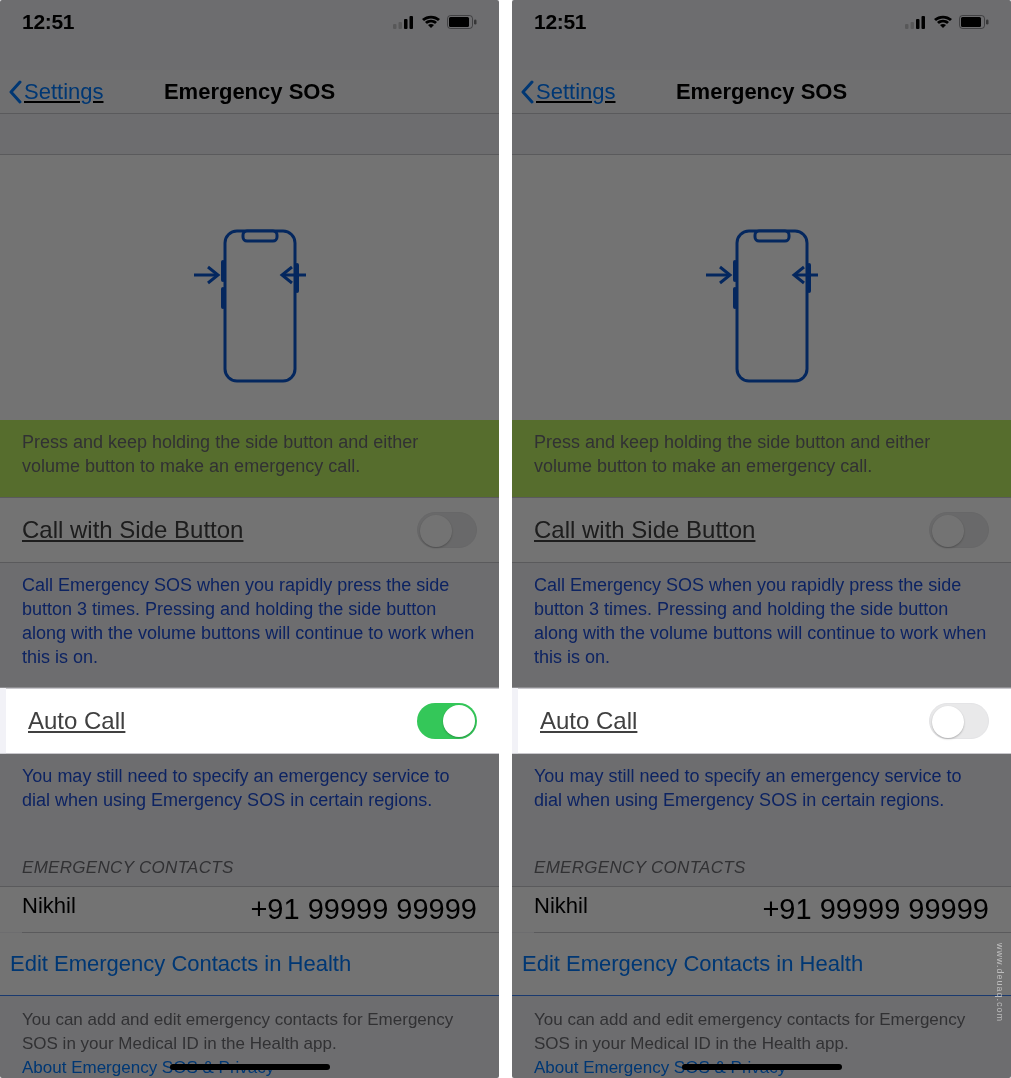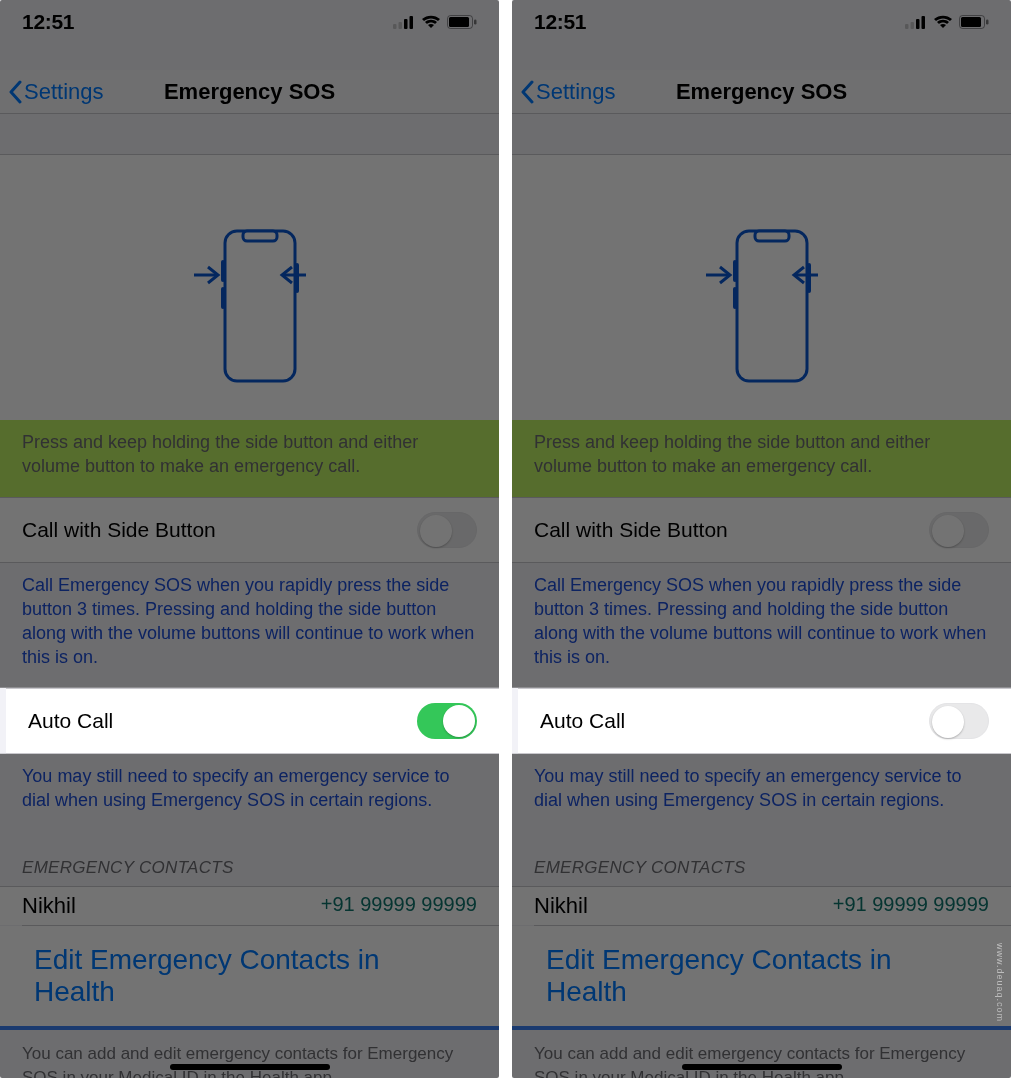--- a/index.html
+++ b/index.html
@@ -4,41 +4,41 @@
   <style>
     * { box-sizing: border-box; margin: 0; padding: 0; }
     html, body { width: 1011px; height: 1078px; font-family: -apple-system, "Helvetica Neue", Helvetica, Arial, sans-serif; background: #fff; }
     .stage { position: relative; width: 1011px; height: 1078px; background: #fff; display: flex; }
     .dim { position: absolute; inset: 0; background: rgba(0,0,0,0.55); pointer-events: none; }
     .col { width: 499px; height: 1078px; position: relative; background: #f2f2f7; overflow: hidden; border-radius: 2px; }
     .col + .col { margin-left: 13px; }
     .status-bar { height: 44px; padding: 0 22px; display: flex; align-items: center; justify-content: space-between; background: #f2f2f7; }
     .status-time { font-weight: 600; font-size: 21px; color: #000; letter-spacing: -0.3px; }
     .status-icons { display: flex; align-items: center; gap: 6px; }
-    .nav-bar { height: 44px; display: flex; align-items: center; background: #f7f7f9; border-bottom: 1px solid #c8c7cc; padding: 0 10px 0 8px; position: relative; margin-top: 26px; }
+    .nav-bar { height: 44px; display: flex; align-items: center; background: #f7f7f9; border-bottom: 1px solid #c8c7cc; padding: 0 10px 0 8px; position: relative; margin-top: 26px; text-decoration: underline; }
     .back { display: flex; align-items: center; color: #007aff; font-size: 22px; gap: 2px; }
     .nav-title { position: absolute; left: 0; right: 0; text-align: center; font-size: 22px; font-weight: 600; color: #000; pointer-events: none; }
     .illus-wrap { background: #fff; padding-top: 70px; padding-bottom: 30px; display: flex; justify-content: center; margin-top: 40px; border-top: 1px solid #c8c7cc; }
     .footer-text { padding: 10px 22px 18px; font-size: 18px; color: #6d6d72; line-height: 1.35; background: #bef264; border-bottom: 0; }
     .group-footer { padding: 10px 22px 18px; font-size: 18px; color: #1d4ed8; line-height: 1.35; }
     .cell { background: #fff; border-top: 1px solid #c8c7cc; border-bottom: 1px solid #c8c7cc; padding: 14px 22px; display: flex; align-items: center; justify-content: space-between; }
-    .cell-label { font-size: 21px; color: #000000; }
-    .cell-value { font-size: 20px; color: #0f766e; }
+    .cell-label { font-size: 24px; color: #404040; text-decoration: underline; }
+    .cell-value { font-size: 29px; color: #000000; }
     .toggle { width: 60px; height: 36px; border-radius: 18px; position: relative; }
     .toggle.off { background: #e9e9ea; border: 1px solid #e4e4e6; }
     .toggle.on { background: #34c759; }
     .toggle .knob { position: absolute; top: 2px; width: 32px; height: 32px; border-radius: 50%; background: #fff; box-shadow: 0 1px 2px rgba(0,0,0,0.25); }
     .toggle.off .knob { left: 2px; }
     .toggle.on .knob { right: 2px; }
     .highlighted { position: relative; z-index: 10; margin-left: 6px; }
     .section-header { padding: 28px 22px 8px; font-size: 17px; color: #6d6d72; letter-spacing: 0.3px; font-style: italic; }
     .link { color: #007aff; }
     .contact-cell { background: #fff; border-top: 1px solid #c8c7cc; padding: 6px 22px; display: flex; justify-content: space-between; font-size: 22px; }
     .thin-sep { height: 1px; background: #c8c7cc; margin-left: 22px; }
-    .link-cell { background: #fff; padding: 18px 34px; font-size: 28px; border-bottom: 4px solid #3b82f6; }
+    .link-cell { background: #fff; padding: 18px 10px; font-size: 22px; border-bottom: 1px solid #3b82f6; }
     .privacy-footer { padding: 12px 22px 40px; font-size: 17px; color: #6d6d72; line-height: 1.4; }
     .home-ind { position: absolute; bottom: 8px; left: 50%; transform: translateX(-50%); width: 160px; height: 6px; border-radius: 3px; background: #000; }
     .watermark { position: absolute; right: 6px; bottom: 56px; writing-mode: vertical-rl; font-size: 9px; color: #bdbdbd; letter-spacing: 1px; z-index: 30; }
     svg { display: block; }
   </style>
 </head>
 <body>
 
 <div class="stage" id="stage">
   <div class="col">

